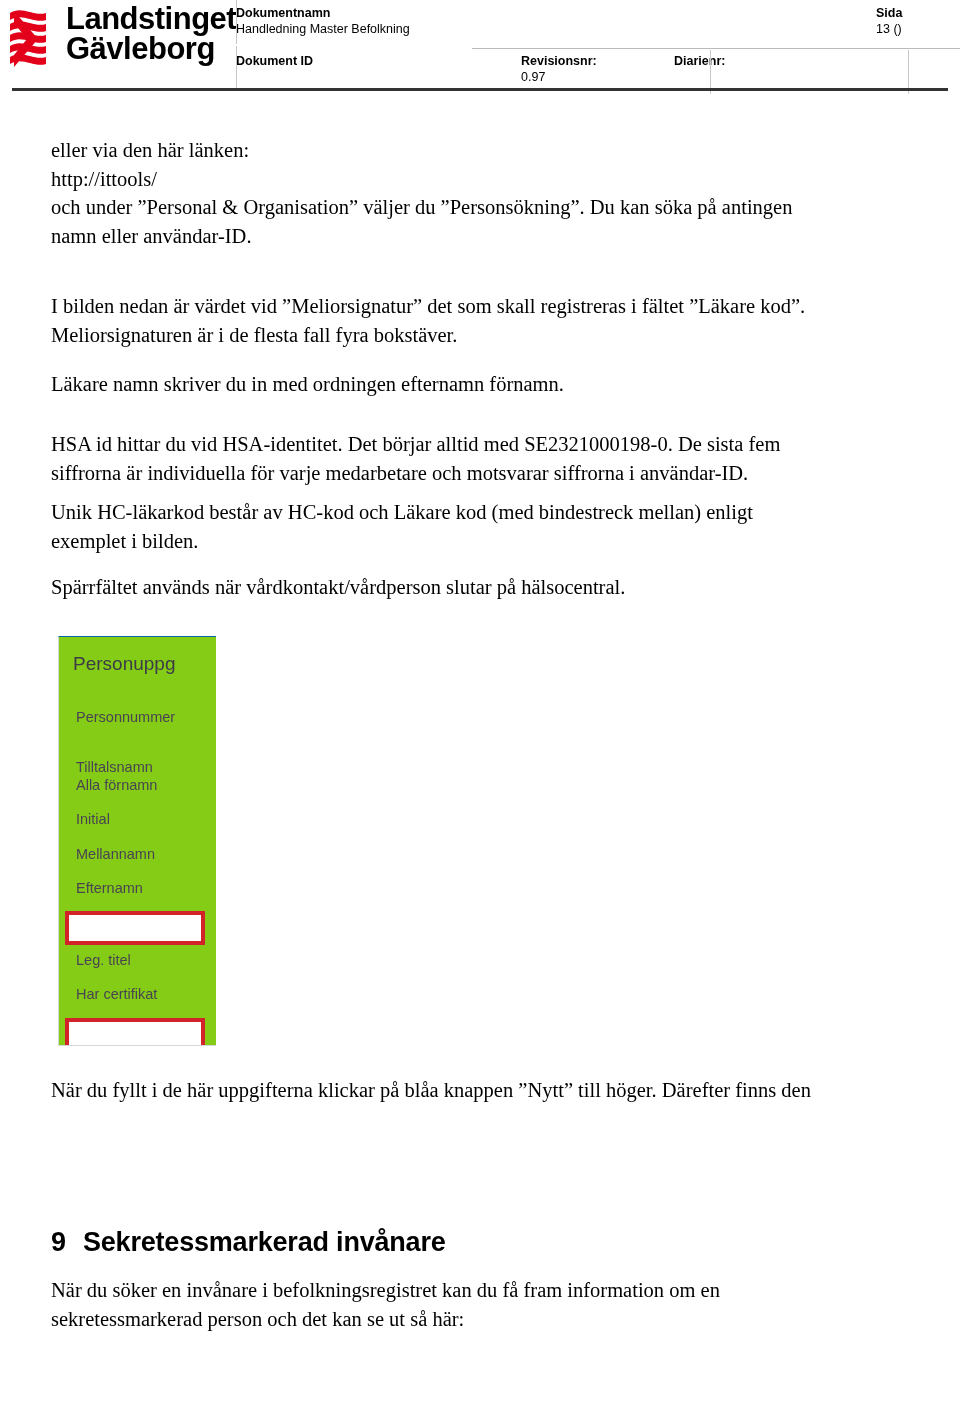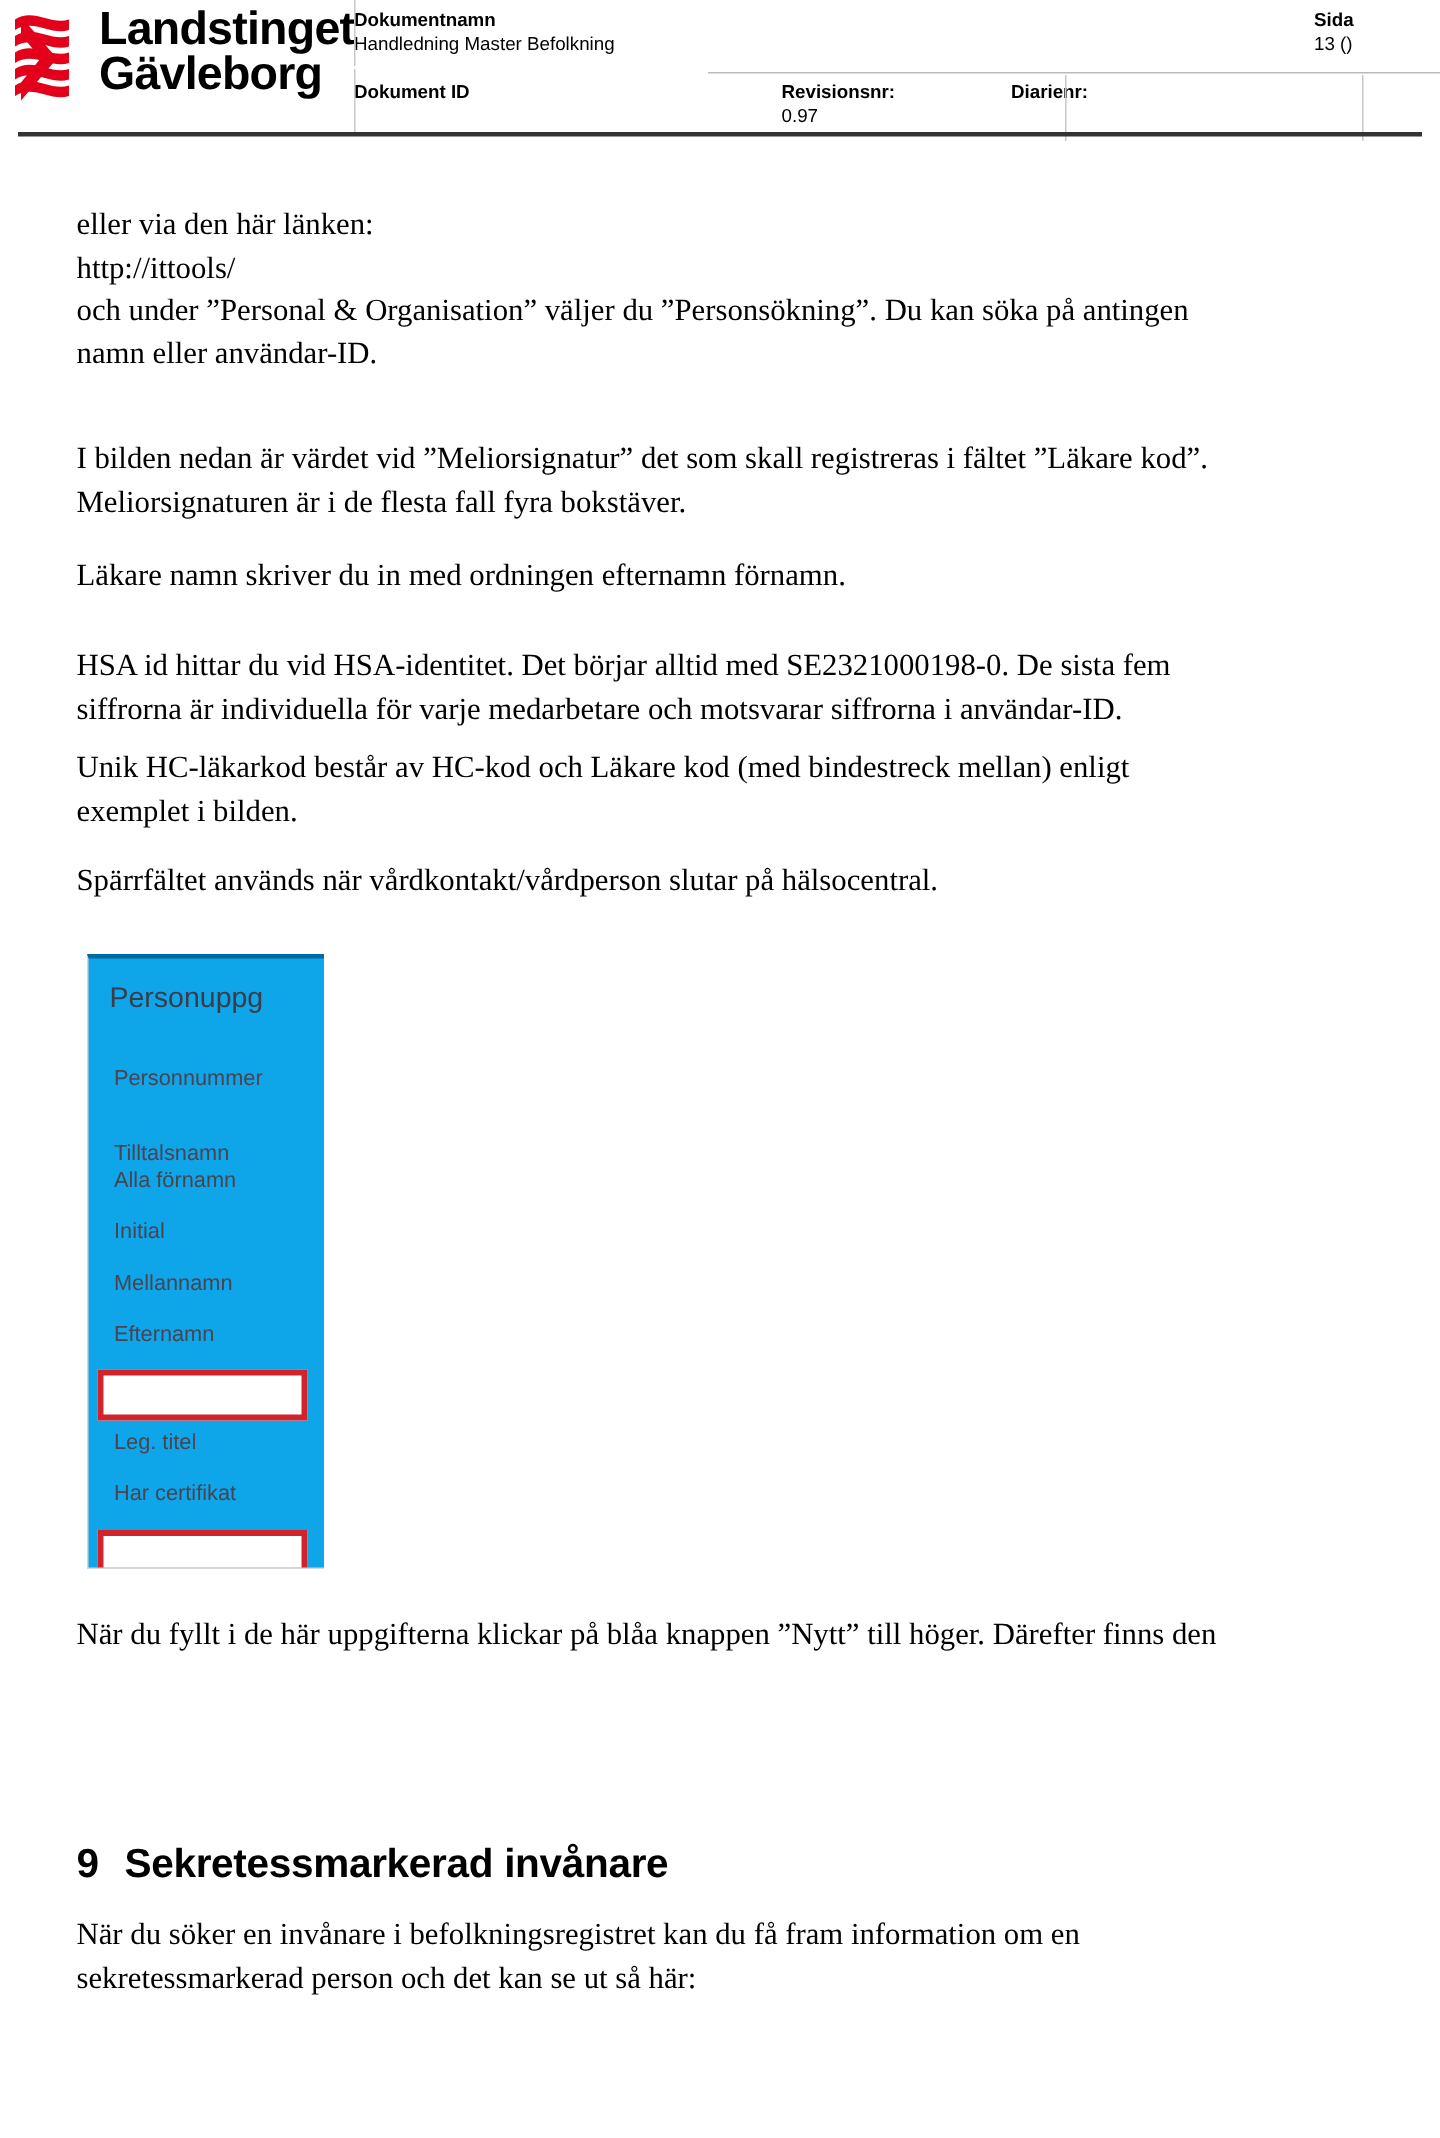--- a/index.html
+++ b/index.html
@@ -158,22 +158,22 @@
   }
   #heading-9 .h-num { display: inline-block; min-width: 32px; }
 
   
   #embedded-form {
     position: absolute;
     left: 58px;
     top: 636px;
     width: 158px;
     height: 410px;
-    background: #0ea5e9;
-    border-top: 3px solid #0369a1;
+    background: #84cc16;
+    border-top: 1px solid #0369a1;
     border-left: 1px solid #d6d6d6;
     border-bottom: 1px solid #d6d6d6;
     box-sizing: border-box;
     overflow: hidden;
   }
   #form-title {
     position: absolute;
     left: 14px;
     top: 16px;
     font-family: "Liberation Sans", "DejaVu Sans", sans-serif;

